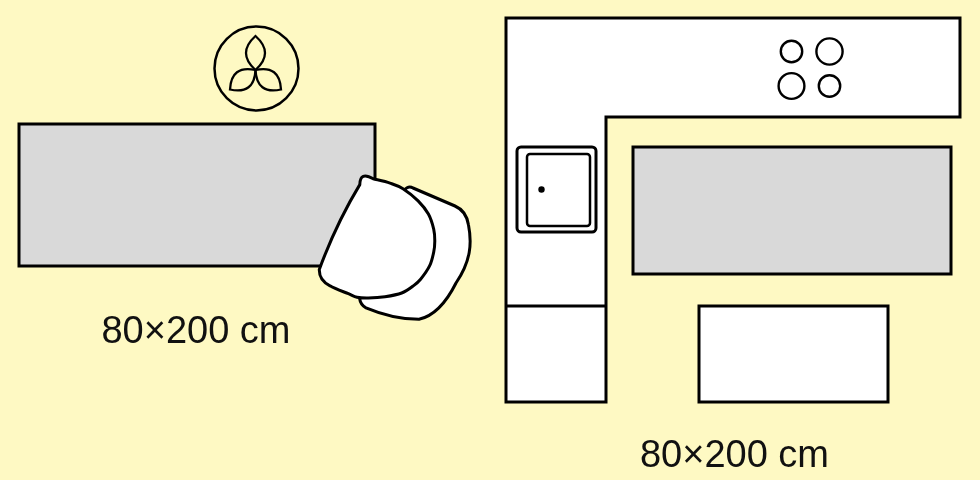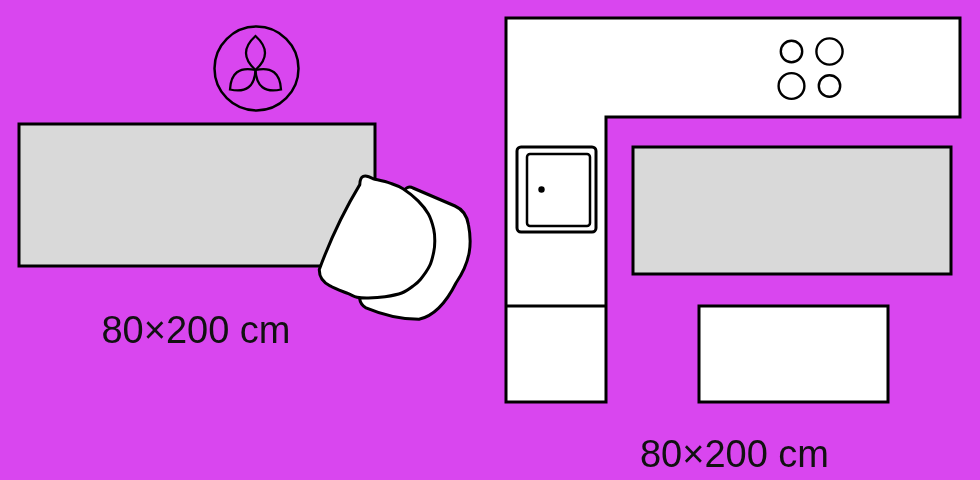--- a/index.html
+++ b/index.html
@@ -1,16 +1,16 @@
 <!DOCTYPE html>
 <html><head>
 <meta charset="utf-8">
 <style>
   html,body{margin:0;padding:0;background:#ffffff;}
-  .canvas{position:relative;width:980px;height:480px;background:#d946ef;overflow:hidden;}
+  .canvas{position:relative;width:980px;height:480px;background:#fef9c3;overflow:hidden;}
   svg{position:absolute;top:0;left:0;}
   text{font-family:"Liberation Sans", sans-serif;fill:#111111;}
 </style>
 </head>
 <body>
 <div class="canvas">
 <svg width="980" height="480" viewBox="0 0 980 480">
 
   <rect x="19" y="124" width="356" height="142" fill="#d9d9d9" stroke="#000000" stroke-width="3"></rect>
 

